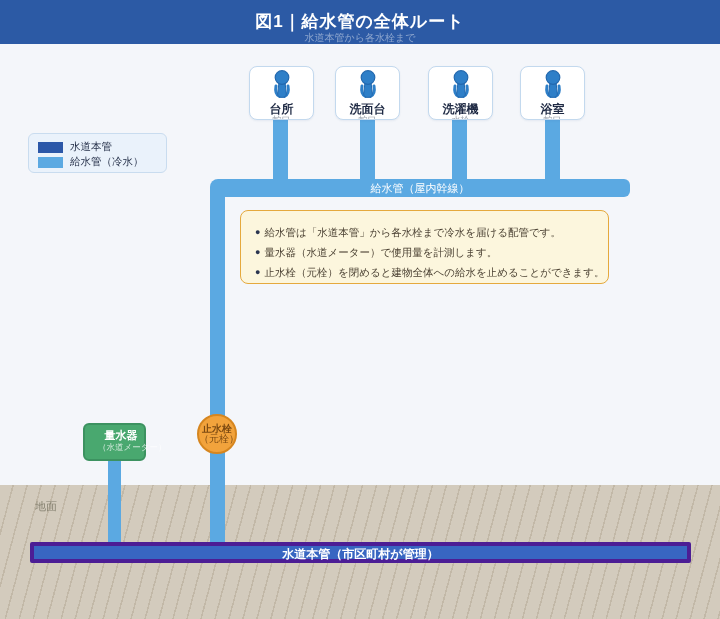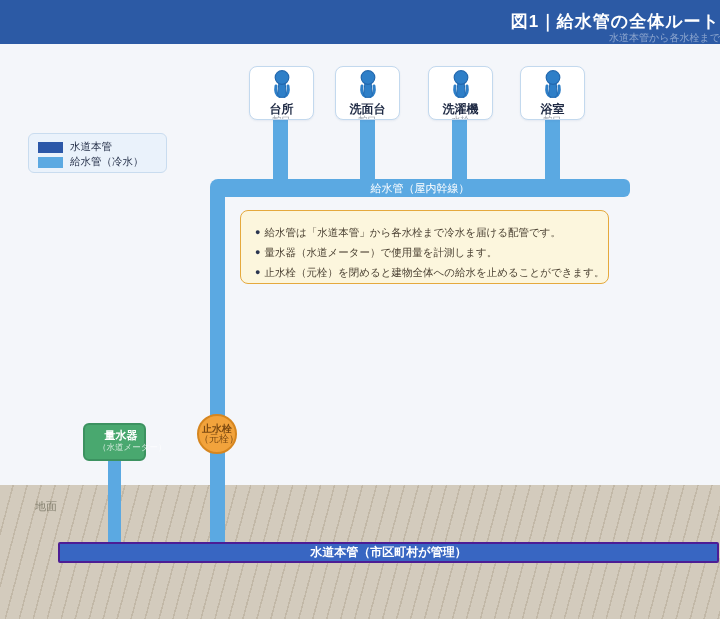--- a/index.html
+++ b/index.html
@@ -5,21 +5,21 @@
   * { margin:0; padding:0; box-sizing:border-box; }
   html,body { background:#e9ebee; }
   body { font-family:"Liberation Sans","DejaVu Sans",sans-serif; }
   .stage {
     position:relative; width:720px; height:619px; overflow:hidden;
     background:#F4F6FA; margin:0 auto;
   }
   
   .header {
     position:absolute; left:0; top:0; width:720px; height:44px;
-    background:#2C5AA5; color:#fff; text-align:right;
+    background:#2C5AA5; color:#fff; text-align:center;
   }
   .header-title {
     position:absolute; left:0; right:0; top:10px;
     font-size:17px; font-weight:bold; letter-spacing:1px; white-space:nowrap;
   }
   .header-subtitle {
     position:absolute; left:0; right:0; top:31px;
     font-size:10px; color:rgba(255,255,255,0.45); white-space:nowrap;
   }
   
@@ -37,22 +37,22 @@
     left:210px; top:179px; width:420px; height:18px;
     border-radius:8px 6px 6px 0;
     color:#fff; font-size:11px; text-align:center; line-height:18px; white-space:nowrap;
   }
   .drop { top:120px; height:66px; width:15px; }
   .drop-1 { left:273px; } .drop-2 { left:360px; } .drop-3 { left:452px; } .drop-4 { left:545px; }
   .riser-main { left:210px; top:190px; width:15px; height:353px; }
   .riser-meter { left:108px; top:458px; width:13px; height:85px; }
   .pipe-street {
     position:absolute; left:30px; top:542px; width:661px; height:21px;
-    background:#3866C2; border:2px solid #4c1d95; border-radius:2px;
-    color:#fff; font-size:12px; font-weight:bold; text-align:center; line-height:17px; white-space:nowrap;margin-left:28px;
+    background:#3866C2; border:4px solid #4c1d95; border-radius:2px;
+    color:#fff; font-size:12px; font-weight:bold; text-align:center; line-height:17px; white-space:nowrap;
   }
   
   .fixture-card {
     position:absolute; top:66px; width:65px; height:54px;
     background:#fff; border:1.5px solid #C3D9EE; border-radius:8px;
     overflow:hidden; text-align:center;
     box-shadow:0 1px 2px rgba(40,80,140,0.08);
   }
   .fc-1 { left:249px; } .fc-2 { left:335px; } .fc-3 { left:428px; } .fc-4 { left:520px; }
   .fixture-icon { display:block; margin:3px auto 0 auto; }

